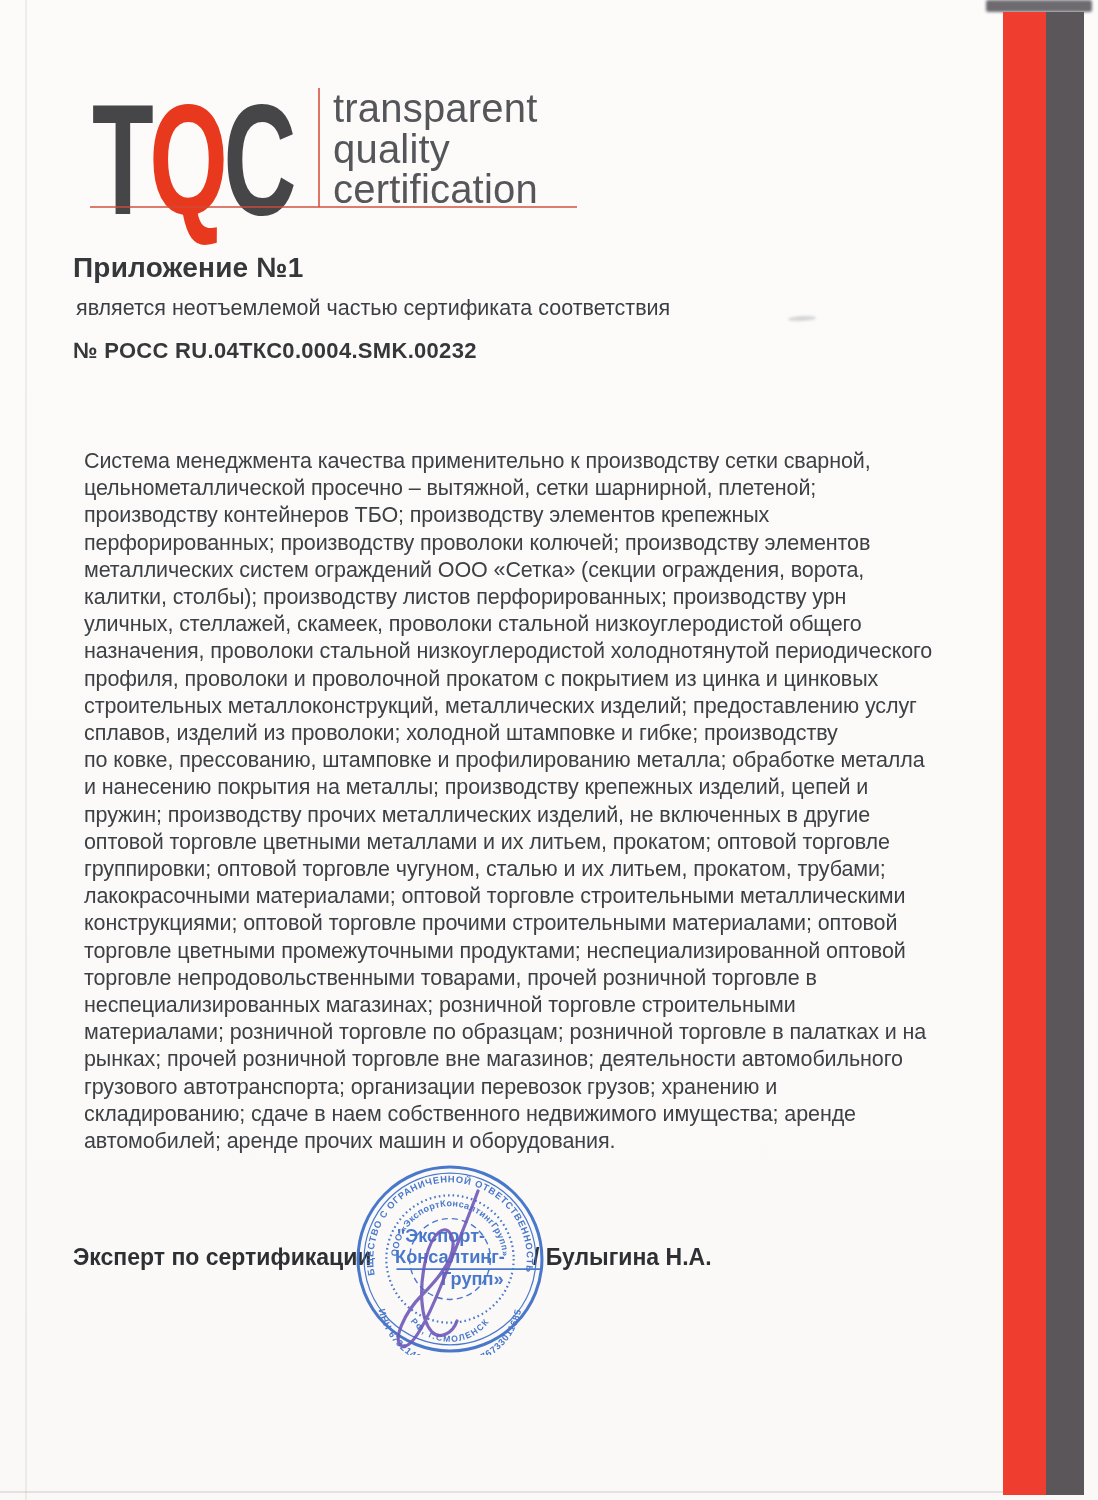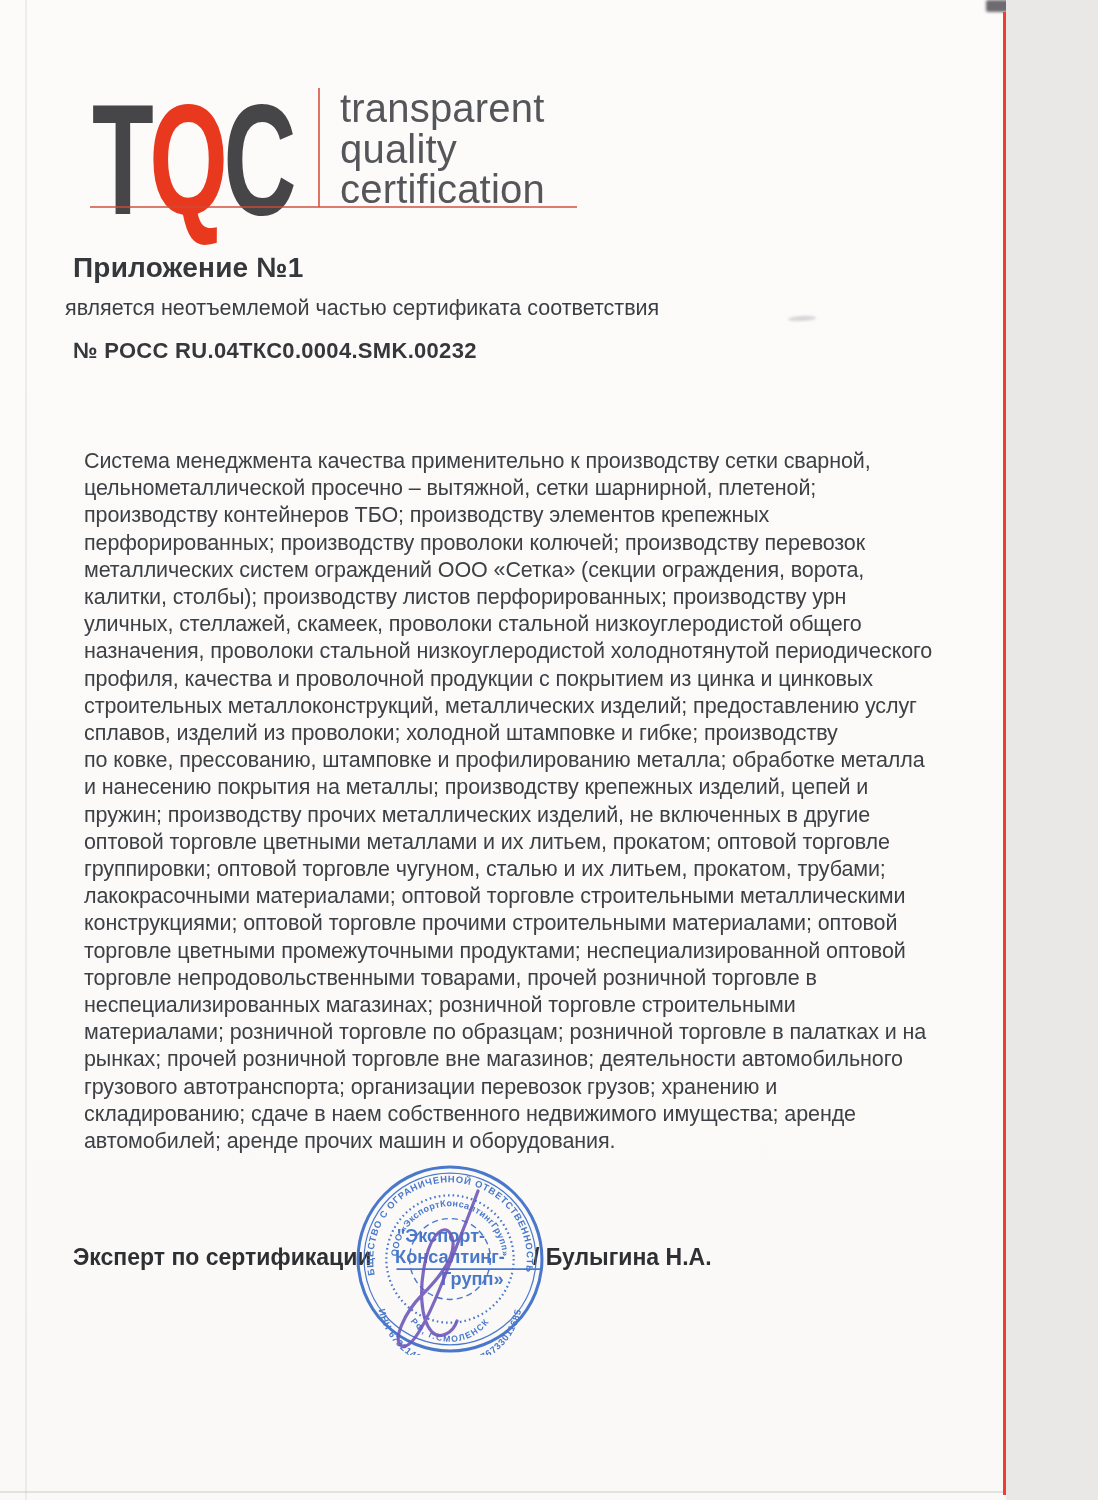--- a/index.html
+++ b/index.html
@@ -2,21 +2,21 @@
 <html><head>
 <meta charset="utf-8">
 <style>
   html,body{margin:0;padding:0;}
   body{
     width:1098px;height:1500px;
     font-family:"Liberation Sans","DejaVu Sans",sans-serif;
     background:#e9e8e6;
   }
   .page{
-    position:relative;width:1006px;height:1500px;overflow:hidden;
+    position:relative;width:1098px;height:1500px;overflow:hidden;
     background:linear-gradient(180deg,#fcfbfa 0%,#fbfaf8 60%,#faf9f7 100%);
   }
   
   .scan-left-line{position:absolute;left:25px;top:0;width:2px;height:1500px;background:rgba(120,115,110,0.10);}
   .scan-bottom-line{position:absolute;left:0;top:1491px;width:1010px;height:2px;background:rgba(150,145,140,0.22);}
   .scan-top-smudge{position:absolute;left:986px;top:0;width:106px;height:12px;background:#46424a;opacity:.78;filter:blur(1.5px);border-radius:2px;}
   .scan-smudge-mid{position:absolute;left:788px;top:316px;width:28px;height:5px;background:rgba(120,120,128,.28);border-radius:50%;transform:rotate(-3deg);filter:blur(1px);}
   
   .bar-red{position:absolute;left:1003px;top:12px;width:43px;height:1483px;}
   .bar-gray{position:absolute;left:1046px;top:12px;width:38px;height:1483px;}
@@ -24,27 +24,27 @@
   .logo{position:absolute;left:92px;top:80px;}
   .tqc{
     position:absolute;left:0;top:0;
     font-size:158px;line-height:158px;font-weight:bold;
     letter-spacing:-7px;
     transform:scaleX(0.64);transform-origin:left top;
     white-space:nowrap;
   }
   .logo-divider{position:absolute;left:226px;top:8px;width:2px;height:119px;background:rgba(215,70,50,.75);}
   .tagline{
-    position:absolute;left:248px;top:8px;
+    position:absolute;left:241px;top:8px;
     font-size:40px;line-height:40.5px;color:#55565a;letter-spacing:0.2px;
   }
   .logo-underline{position:absolute;left:-2px;top:126px;width:487px;height:2px;background:rgba(208,74,56,.72);}
   
   .appendix-title{position:absolute;left:73px;top:252px;font-size:28px;font-weight:bold;color:#35373b;letter-spacing:.2px;}
-  .subtitle{position:absolute;left:65px;top:296px;font-size:21.5px;color:#3b3e42;}
+  .subtitle{position:absolute;left:76px;top:296px;font-size:21.5px;color:#3b3e42;}
   .cert-number{position:absolute;left:73px;top:338px;font-size:22px;font-weight:bold;color:#35373b;letter-spacing:.3px;}
   
   .scope{
     position:absolute;left:84px;top:448px;width:930px;
     text-align:left;font-size:21.5px;line-height:27.2px;
     color:#3d4045;letter-spacing:-0.1px;
   }
   
   .expert-label{position:absolute;left:73px;top:1244px;font-size:23px;font-weight:bold;color:#2e3033;}
   .expert-name{position:absolute;left:533px;top:1244px;font-size:23px;font-weight:bold;color:#2e3033;}
@@ -79,26 +79,26 @@
   </div>
 
   <div class="appendix-title">Приложение №1</div>
   <div class="subtitle">является неотъемлемой частью сертификата соответствия</div>
   <div class="cert-number">№ РОСС RU.04ТКС0.0004.SMK.00232</div>
 
   <div class="scope">
       <div>Система менеджмента качества применительно к производству сетки сварной,</div>
       <div>цельнометаллической просечно – вытяжной, сетки шарнирной, плетеной;</div>
       <div>производству контейнеров ТБО; производству элементов крепежных</div>
-      <div>перфорированных; производству проволоки колючей; производству перевозок</div>
+      <div>перфорированных; производству проволоки колючей; производству элементов</div>
       <div>металлических систем ограждений ООО «Сетка» (секции ограждения, ворота,</div>
       <div>калитки, столбы); производству листов перфорированных; производству урн</div>
       <div>уличных, стеллажей, скамеек, проволоки стальной низкоуглеродистой общего</div>
       <div>назначения, проволоки стальной низкоуглеродистой холоднотянутой периодического</div>
-      <div>профиля, качества и проволочной продукции с покрытием из цинка и цинковых</div>
+      <div>профиля, проволоки и проволочной прокатом с покрытием из цинка и цинковых</div>
       <div>строительных металлоконструкций, металлических изделий; предоставлению услуг</div>
       <div>сплавов, изделий из проволоки; холодной штамповке и гибке; производству</div>
       <div>по ковке, прессованию, штамповке и профилированию металла; обработке металла</div>
       <div>и нанесению покрытия на металлы; производству крепежных изделий, цепей и</div>
       <div>пружин; производству прочих металлических изделий, не включенных в другие</div>
       <div>оптовой торговле цветными металлами и их литьем, прокатом; оптовой торговле</div>
       <div>группировки; оптовой торговле чугуном, сталью и их литьем, прокатом, трубами;</div>
       <div>лакокрасочными материалами; оптовой торговле строительными металлическими</div>
       <div>конструкциями; оптовой торговле прочими строительными материалами; оптовой</div>
       <div>торговле цветными промежуточными продуктами; неспециализированной оптовой</div>

